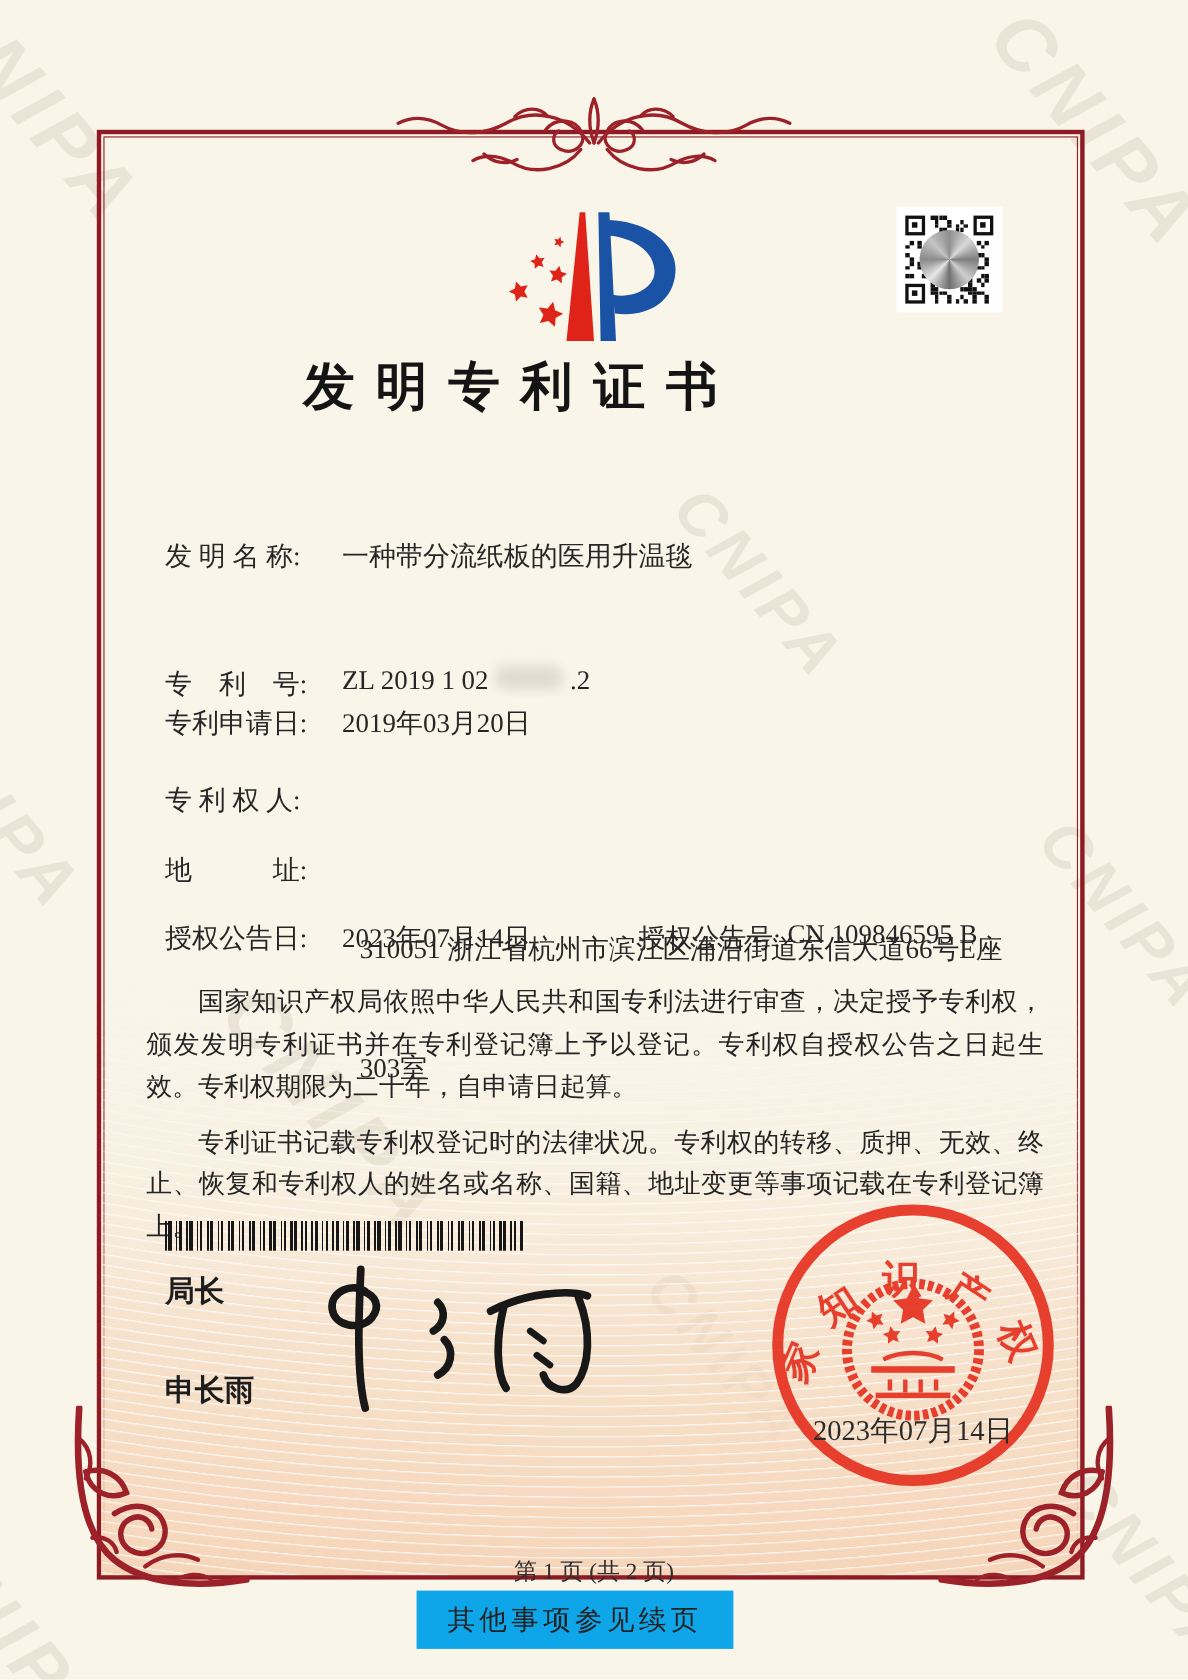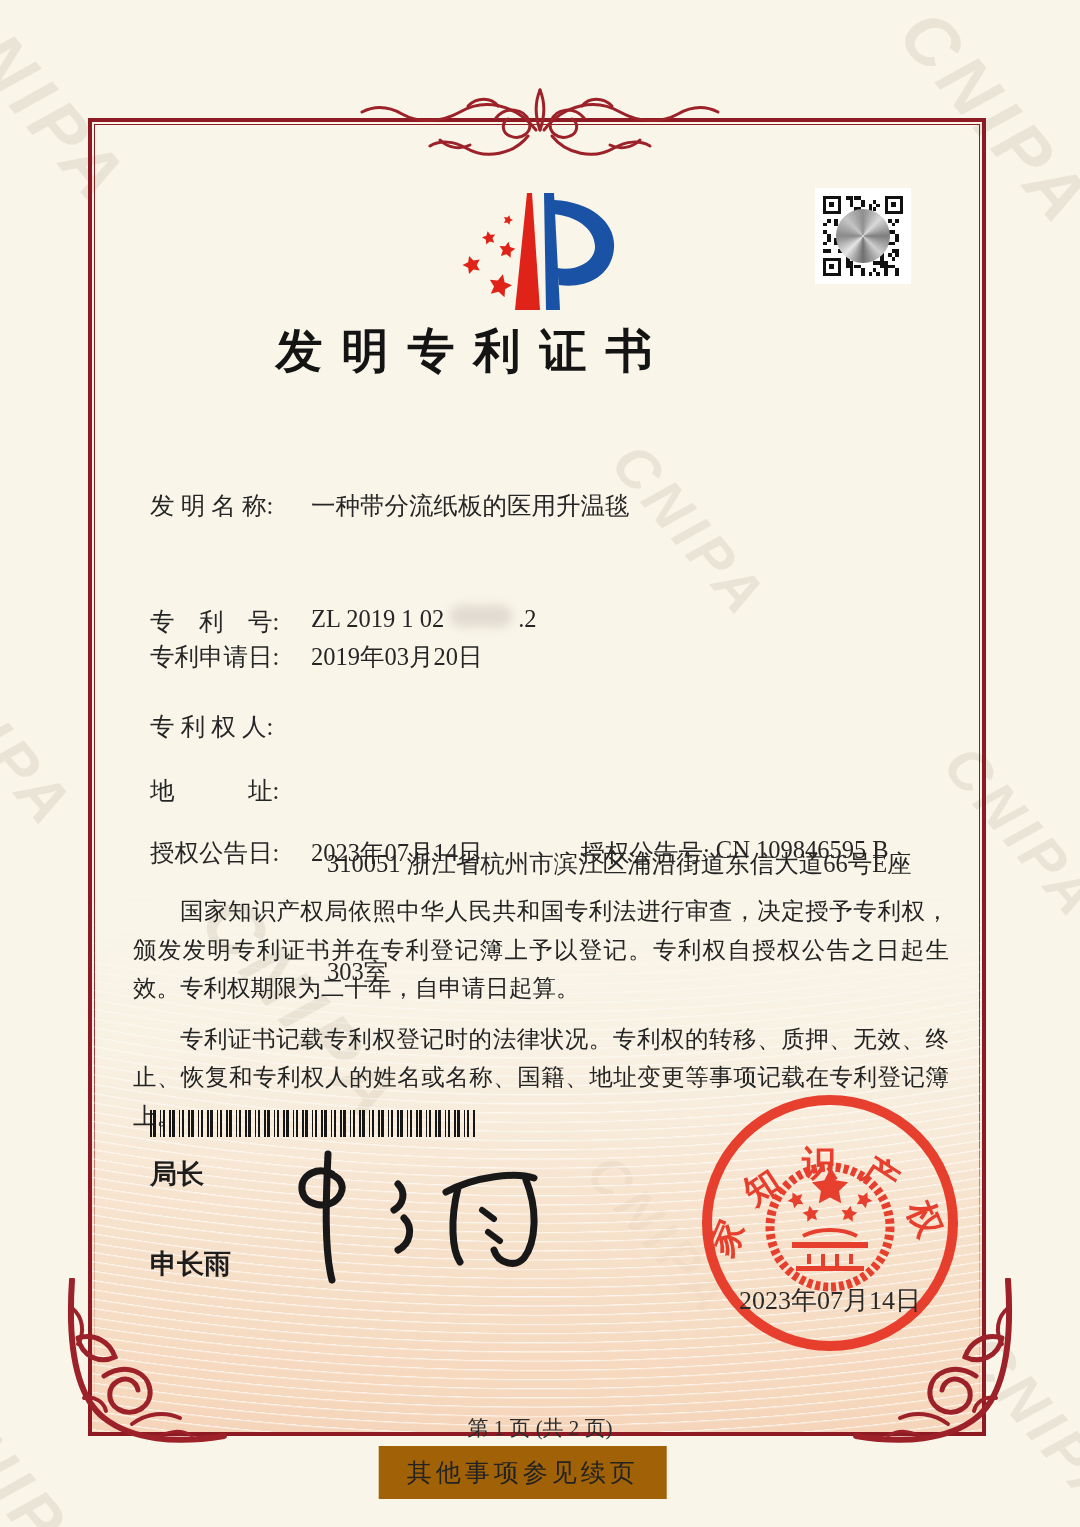--- a/index.html
+++ b/index.html
@@ -96,21 +96,21 @@
       #161616 10px 11px, transparent 11px 13px,
       #161616 13px 15px, transparent 15px 19px);
   }
   .sign-title{position:absolute; left:150px; top:1156px; font-family:Liberation Mono, monospace; font-weight:600; font-size:27px; color:#1d1d1d;}
   .sign-name{position:absolute; left:150px; top:1246px; font-family:"Liberation Sans",sans-serif; font-weight:600; font-size:27px; color:#1d1d1d;}
   .signature{position:absolute; left:280px; top:1148px;}
   .seal{position:absolute; left:697px; top:1090px;}
   .page-no{position:absolute; left:0; top:1394px; width:1080px; text-align:center; font-size:21px; color:#2c2c2c;margin-top:20px;}
   .note-box{
     position:absolute; left:50%; top:1446px; transform:translateX(-56%);
-    background:#a16207; padding:10px 28px; font-size:25px; letter-spacing:4px; color:#222;
+    background:#0ea5e9; padding:10px 28px; font-size:25px; letter-spacing:4px; color:#222;
   }
 </style>
 </head>
 <body>
 
 <div class="page">
 
   <div class="wm wm1">CNIPA</div>
   <div class="wm wm2">CNIPA</div>
   <div class="wm wm3">CNIPA</div>

